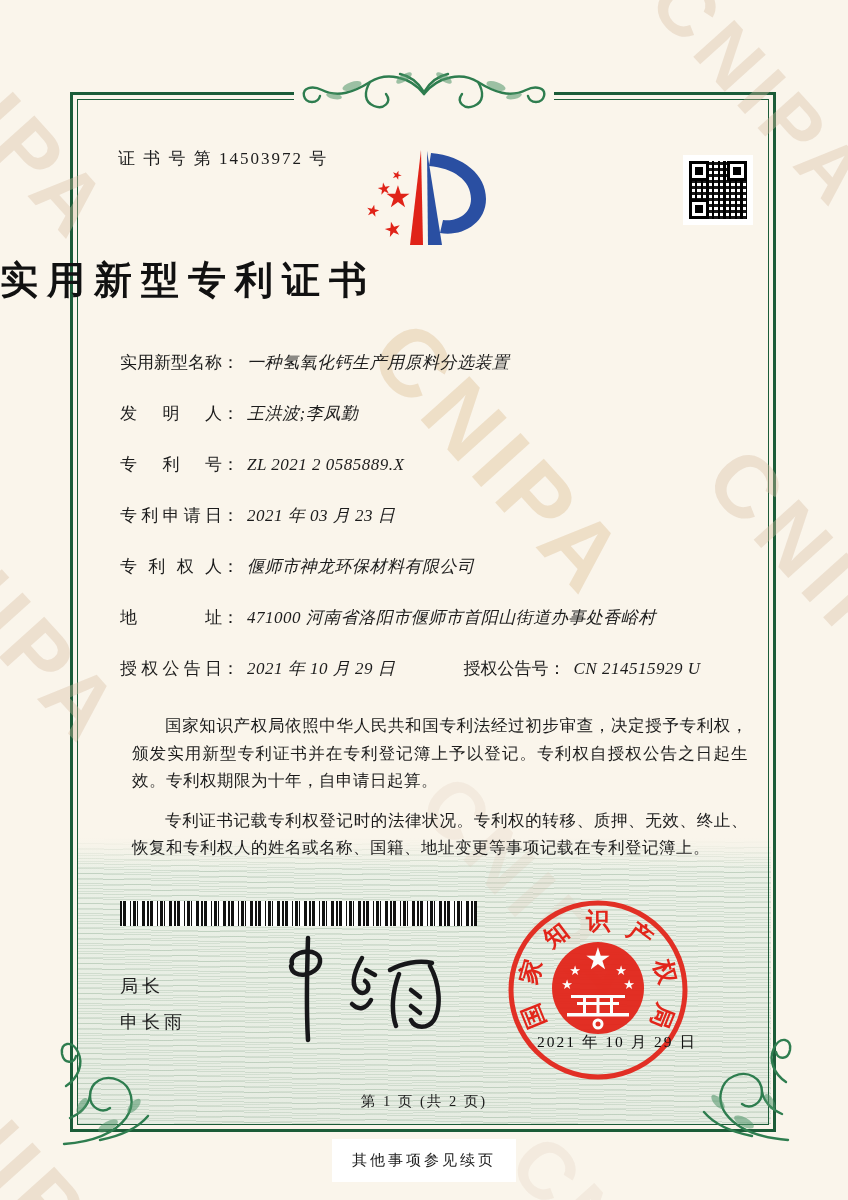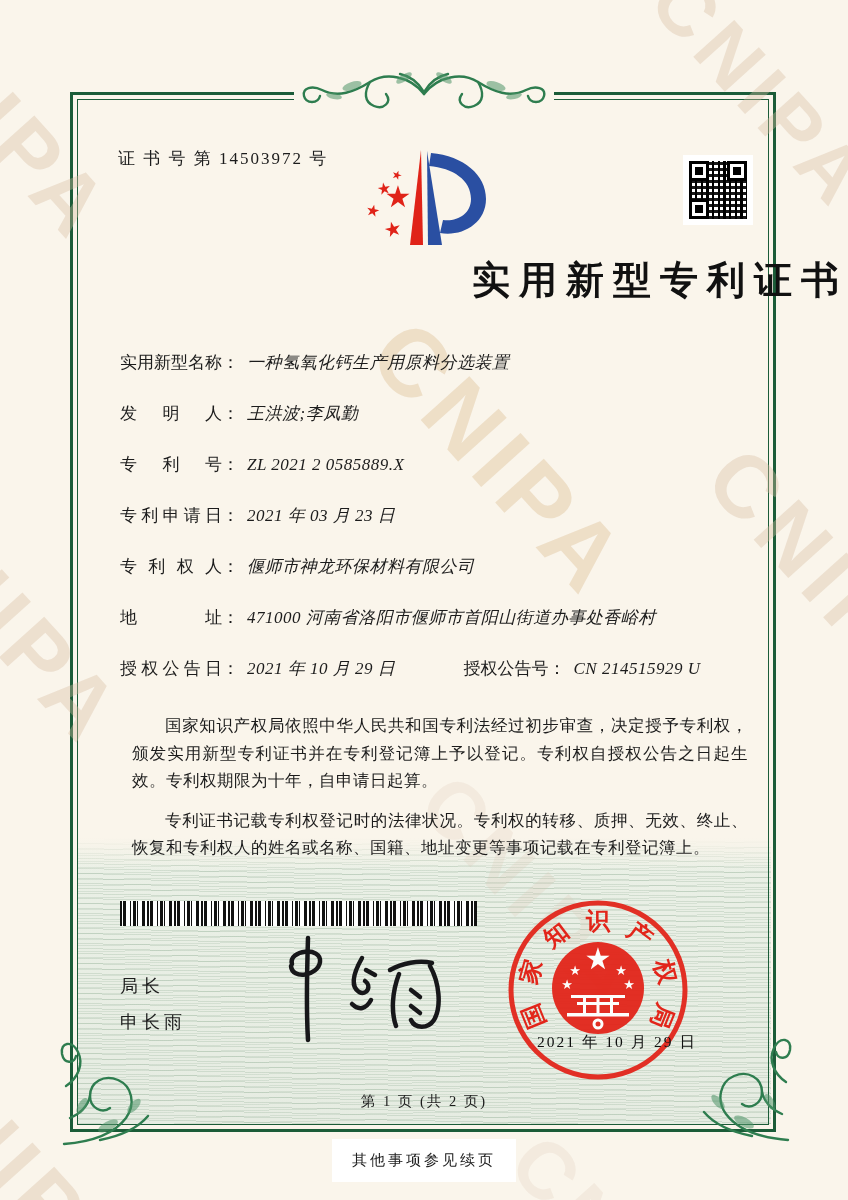--- a/index.html
+++ b/index.html
@@ -36,21 +36,21 @@
     position:absolute;font-family:"Liberation Sans","DejaVu Sans",sans-serif;
     font-weight:bold;letter-spacing:8px;color:rgba(216,190,164,.38);
     transform:rotate(48deg);transform-origin:left top;white-space:nowrap;z-index:1;
   }
   .wm-strong{color:rgba(228,204,170,.55);}
   .wm-faint{color:rgba(220,198,176,.22);}
   
   .z2{z-index:2;}
   .cert-no{left:118px;top:147px;font-size:17px;letter-spacing:2px;text-align:center;}
   .title{
-    left:0;right:0;top:255px;text-align:right;
+    left:0;right:0;top:255px;text-align:left;
     font-size:38px;font-weight:bold;letter-spacing:9px;color:#111;
   }
   .fields{left:120px;top:351px;width:640px;}
   .field-row{height:20px;margin-bottom:31px;font-size:17px;white-space:nowrap;}
   .field-label{
     display:inline-block;width:102px;vertical-align:top;
     text-align:justify;text-align-last:justify;
   }
   .field-colon{display:inline-block;margin-right:8px;}
   .field-value{letter-spacing:.5px;font-style:italic;}

